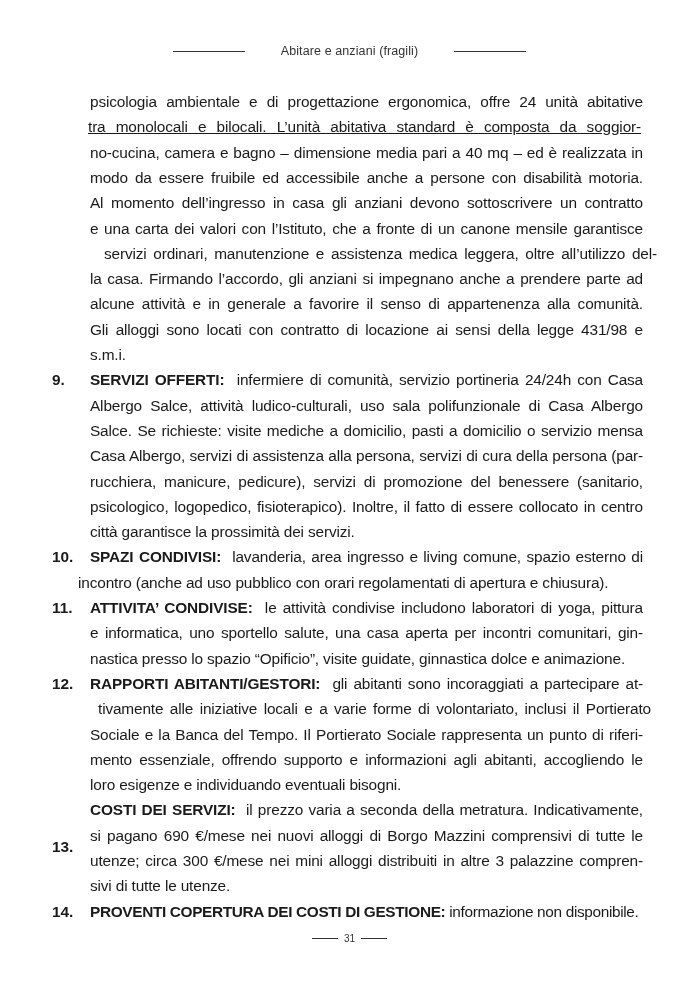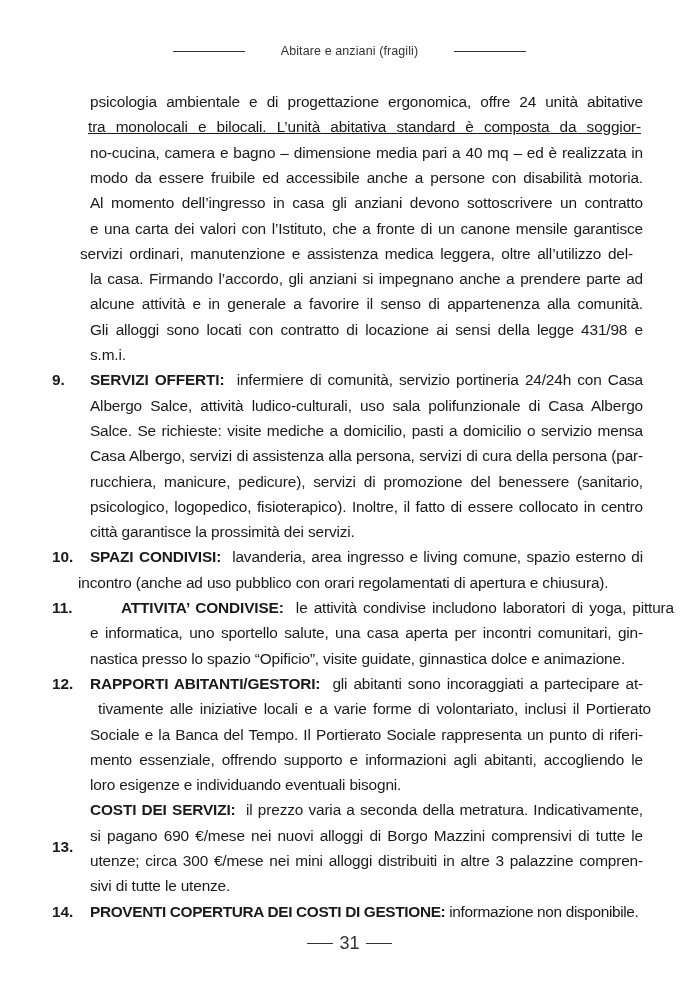--- a/index.html
+++ b/index.html
@@ -14,39 +14,39 @@
   .content { position: absolute; top: 89px; left: 0; width: 699px; }
   .line { position: absolute; white-space: nowrap; font-size: 15.4px; line-height: 25.3px;
           letter-spacing: -0.15px; }
   .line.justify { text-align: justify; text-align-last: justify; }
   .num { position: absolute; font-weight: bold; font-size: 15.4px; line-height: 25.3px; }
   .label { font-weight: bold; }
 
   .footer { position: absolute; top: 933px; left: 0; width: 699px;
             display: flex; justify-content: center; align-items: center; }
   .footer .rule { width: 26px; height: 1px; background: #333; }
-  .footer .page { font-size: 18px; color: #333; margin: 0 6px; }
+  .footer .page { font-size: 10px; color: #333; margin: 0 6px; }
 </style>
 </head>
 <body>
 
 <div class="running-header">
   <span class="rule"></span>
   <span class="title">Abitare e anziani (fragili)</span>
   <span class="rule"></span>
 </div>
 
 <div class="content" id="content">
     <div class="line justify" style="top: 0px; left: 90px; width: 553px;">psicologia ambientale e di progettazione ergonomica, offre 24 unità abitative</div>
     <div class="line justify" style="top: 25.3px; left: 88px; width: 553px; text-decoration: underline;">tra monolocali e bilocali. L’unità abitativa standard è composta da soggior-</div>
     <div class="line justify" style="top: 50.6px; left: 90px; width: 553px;">no-cucina, camera e bagno – dimensione media pari a 40 mq – ed è realizzata in</div>
     <div class="line justify" style="top: 75.9px; left: 90px; width: 553px;">modo da essere fruibile ed accessibile anche a persone con disabilità motoria.</div>
     <div class="line justify" style="top: 101.2px; left: 90px; width: 553px;">Al momento dell’ingresso in casa gli anziani devono sottoscrivere un contratto</div>
     <div class="line justify" style="top: 126.5px; left: 90px; width: 553px;">e una carta dei valori con l’Istituto, che a fronte di un canone mensile garantisce</div>
-    <div class="line justify" style="top: 151.8px; left: 80px; width: 553px;">servizi ordinari, manutenzione e assistenza medica leggera, oltre all’utilizzo del-</div>
+    <div class="line justify" style="top: 151.8px; left: 104px; width: 553px;">servizi ordinari, manutenzione e assistenza medica leggera, oltre all’utilizzo del-</div>
     <div class="line justify" style="top: 177.1px; left: 90px; width: 553px;">la casa. Firmando l’accordo, gli anziani si impegnano anche a prendere parte ad</div>
     <div class="line justify" style="top: 202.4px; left: 90px; width: 553px;">alcune attività e in generale a favorire il senso di appartenenza alla comunità.</div>
     <div class="line justify" style="top: 227.7px; left: 90px; width: 553px;">Gli alloggi sono locati con contratto di locazione ai sensi della legge 431/98 e</div>
     <div class="line" style="top: 253px; left: 90px; width: 553px;">s.m.i.</div>
     <div style="position: absolute; top: 0px; left: 0px;">
       <span class="num" style="top: 278.3px; left: 52px;">9.</span>
       <div class="line justify" style="top: 278.3px; left: 90px; width: 553px;"><span class="label">SERVIZI OFFERTI:</span>&nbsp; <span>infermiere di comunità, servizio portineria 24/24h con Casa</span></div>
       <div class="line justify" style="top: 303.6px; left: 90px; width: 553px;">Albergo Salce, attività ludico-culturali, uso sala polifunzionale di Casa Albergo</div>
       <div class="line justify" style="top: 328.9px; left: 90px; width: 553px;">Salce. Se richieste: visite mediche a domicilio, pasti a domicilio o servizio mensa</div>
       <div class="line justify" style="top: 354.2px; left: 90px; width: 553px;">Casa Albergo, servizi di assistenza alla persona, servizi di cura della persona (par-</div>
@@ -54,21 +54,21 @@
       <div class="line justify" style="top: 404.8px; left: 90px; width: 553px;">psicologico, logopedico, fisioterapico). Inoltre, il fatto di essere collocato in centro</div>
       <div class="line" style="top: 430.1px; left: 90px; width: 553px;">città garantisce la prossimità dei servizi.</div>
     </div>
     <div style="position: absolute; top: 0px; left: 0px;">
       <span class="num" style="top: 455.4px; left: 52px;">10.</span>
       <div class="line justify" style="top: 455.4px; left: 90px; width: 553px;"><span class="label">SPAZI CONDIVISI:</span>&nbsp; <span>lavanderia, area ingresso e living comune, spazio esterno di</span></div>
       <div class="line" style="top: 480.7px; left: 78px; width: 553px;">incontro (anche ad uso pubblico con orari regolamentati di apertura e chiusura).</div>
     </div>
     <div style="position: absolute; top: 0px; left: 0px;">
       <span class="num" style="top: 506px; left: 52px;">11.</span>
-      <div class="line justify" style="top: 506px; left: 90px; width: 553px; margin-left: 31px;"><span class="label">ATTIVITA’ CONDIVISE:</span>&nbsp; <span>le attività condivise includono laboratori di yoga, pittura</span></div>
+      <div class="line justify" style="top: 506px; left: 90px; width: 553px;"><span class="label">ATTIVITA’ CONDIVISE:</span>&nbsp; <span>le attività condivise includono laboratori di yoga, pittura</span></div>
       <div class="line justify" style="top: 531.3px; left: 90px; width: 553px;">e informatica, uno sportello salute, una casa aperta per incontri comunitari, gin-</div>
       <div class="line" style="top: 556.6px; left: 90px; width: 553px;">nastica presso lo spazio “Opificio”, visite guidate, ginnastica dolce e animazione.</div>
     </div>
     <div style="position: absolute; top: 0px; left: 0px;">
       <span class="num" style="top: 581.9px; left: 52px;">12.</span>
       <div class="line justify" style="top: 581.9px; left: 90px; width: 553px;"><span class="label">RAPPORTI ABITANTI/GESTORI:</span>&nbsp; <span>gli abitanti sono incoraggiati a partecipare at-</span></div>
       <div class="line justify" style="top: 607.2px; left: 98px; width: 553px;">tivamente alle iniziative locali e a varie forme di volontariato, inclusi il Portierato</div>
       <div class="line justify" style="top: 632.5px; left: 90px; width: 553px;">Sociale e la Banca del Tempo. Il Portierato Sociale rappresenta un punto di riferi-</div>
       <div class="line justify" style="top: 657.8px; left: 90px; width: 553px;">mento essenziale, offrendo supporto e informazioni agli abitanti, accogliendo le</div>
       <div class="line" style="top: 683.1px; left: 90px; width: 553px;">loro esigenze e individuando eventuali bisogni.</div>

